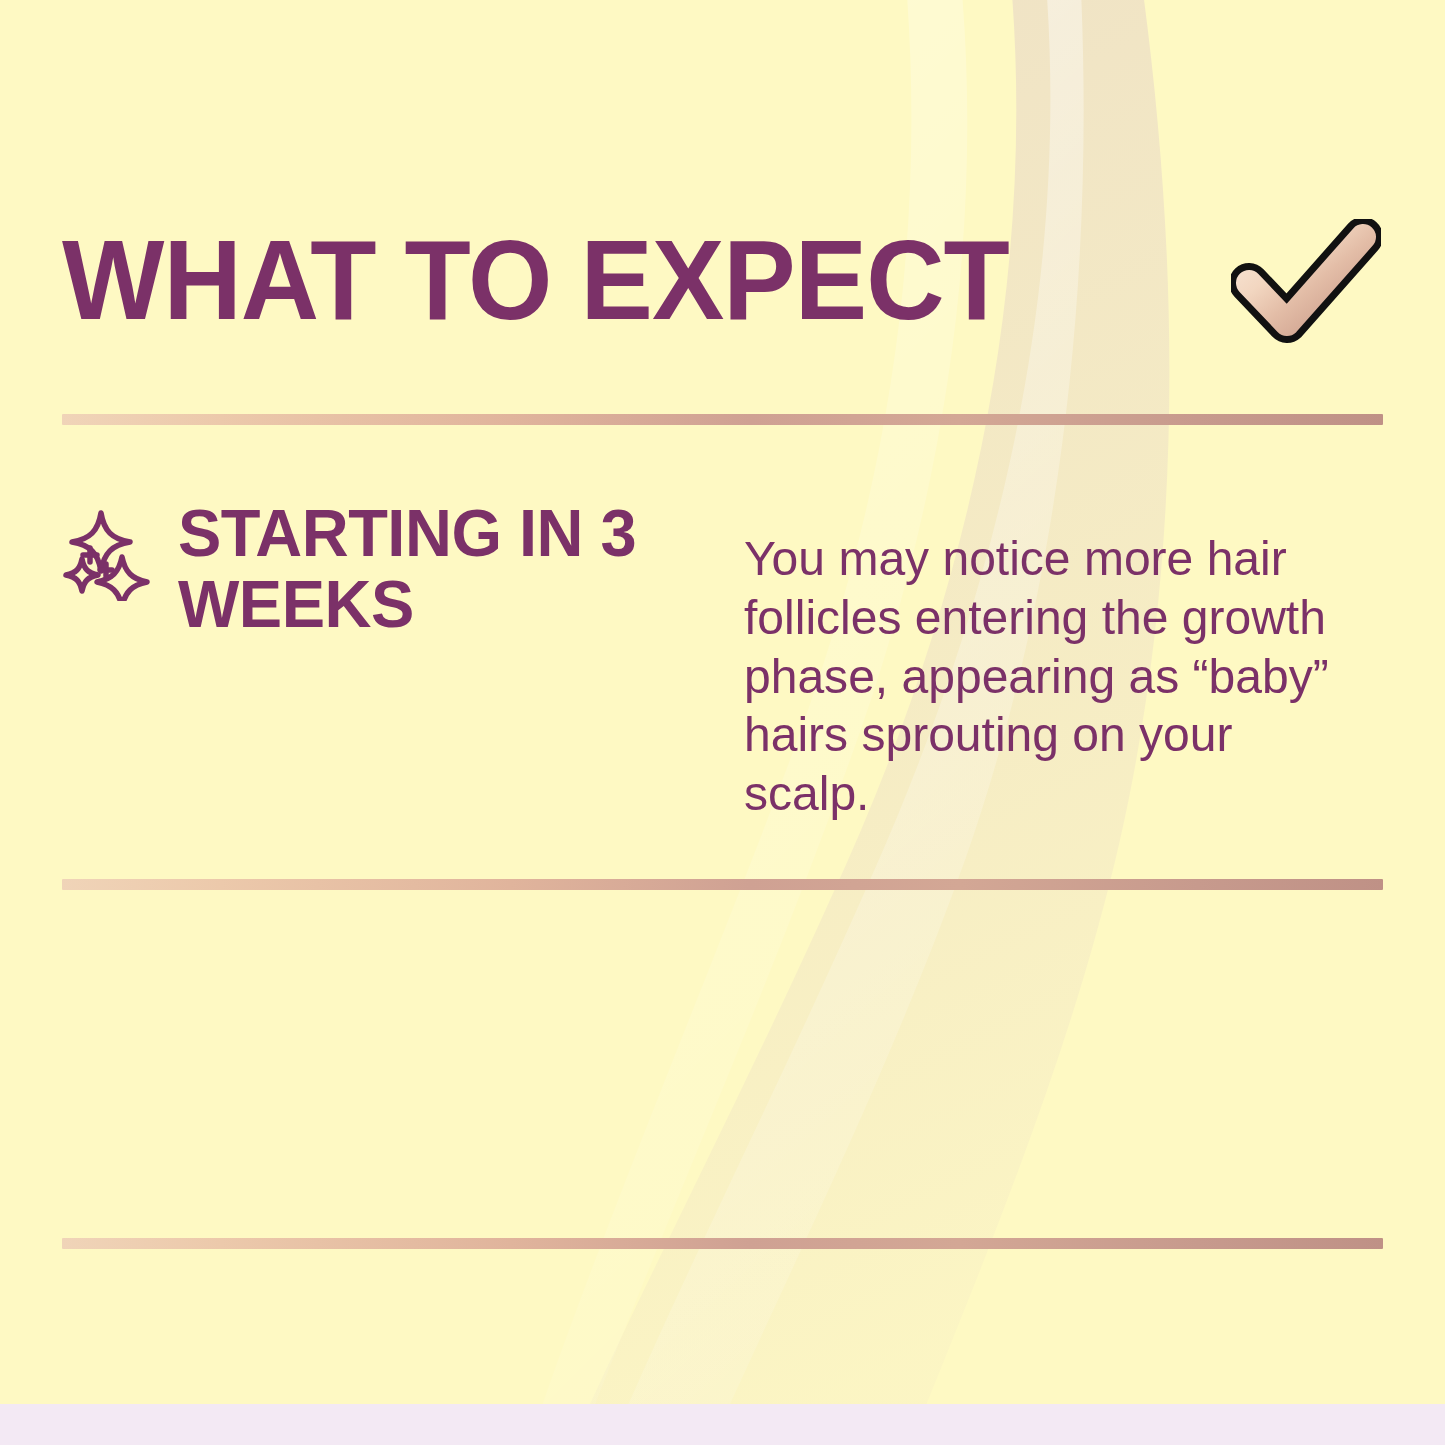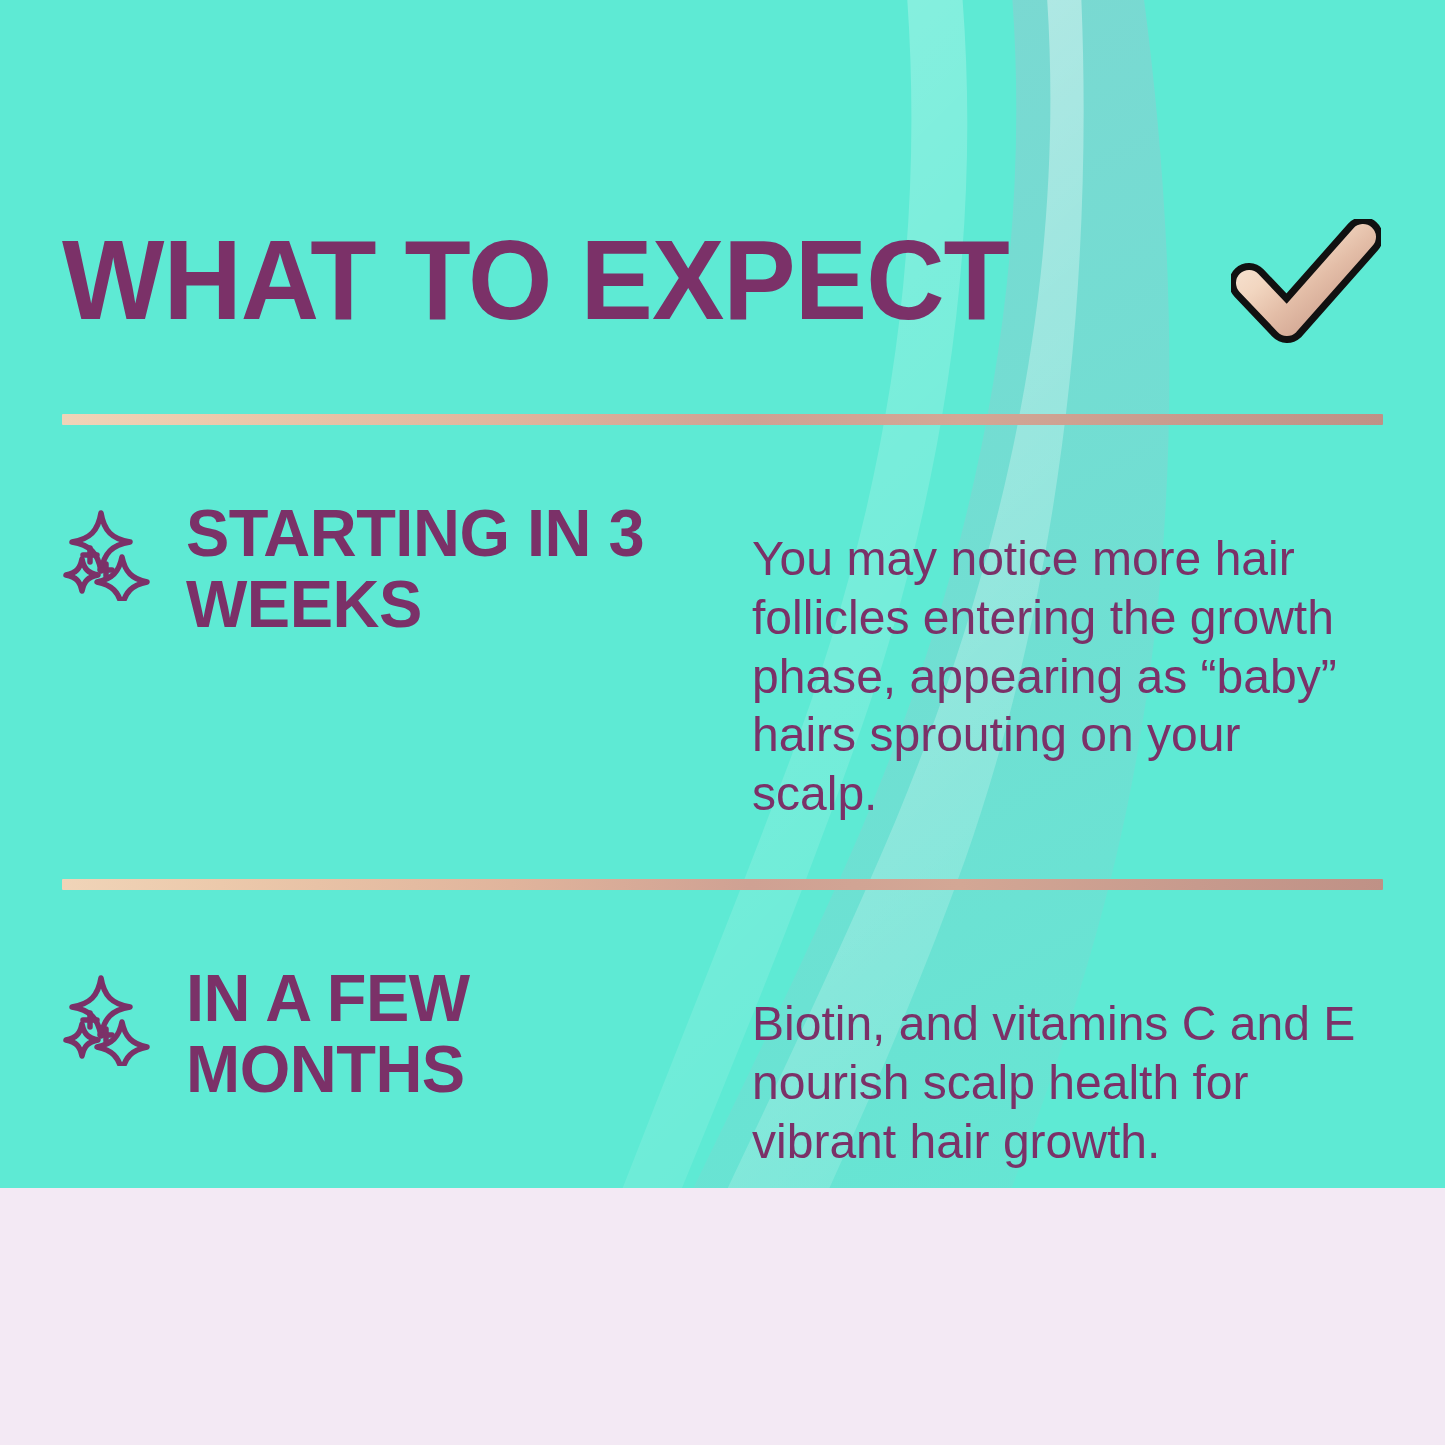--- a/index.html
+++ b/index.html
@@ -10,22 +10,22 @@
     width: 1445px;
     height: 1445px;
     background: #f3e9f4;
     font-family: "Liberation Sans", sans-serif;
     overflow: hidden;
   }
 
   #canvas {
     position: relative;
     width: 1445px;
-    height: 1188px;
-    background: #5eead4;
+    height: 1404px;
+    background: #fef9c3;
     overflow: hidden;
   }
 
   
   .bg-swoosh {
     position: absolute;
     inset: 0;
     width: 1445px;
     height: 1445px;
     pointer-events: none;
@@ -105,21 +105,21 @@
     flex: 0 0 auto;
     width: 96px;
     height: 96px;
     margin-right: 16px;
     margin-top: 8px;
   }
 
   .heading-col {
     flex: 0 0 auto;
     width: 560px;
-    margin-left: 12px;
+    margin-left: 4px;
   }
   .section-heading {
     font-family: "Liberation Sans", sans-serif;
     font-weight: 700;
     font-size: 67px;
     line-height: 1.06;
     letter-spacing: -0.5px;
     color: #7b3168;
     margin: 0;
     transform: scaleX(0.97);
@@ -206,38 +206,17 @@
         <h2 class="section-heading">STARTING IN 3 WEEKS</h2>
       </div>
 
       <div class="body-col">
         <p class="section-body">You may notice more hair follicles entering the growth phase, appearing as “baby” hairs sprouting on your scalp.</p>
       </div>
     </div>
 
     <div class="divider divider-2"></div>
 
-    <div class="row row-2">
-      <div class="sparkle-wrap">
-        <svg viewBox="0 0 96 96" width="96" height="96" aria-hidden="true">
-          <g fill="none" stroke="#7b3168" stroke-width="5.5" stroke-linejoin="round" stroke-linecap="round">
-            <path d="M39 8 C42 26 50 34 68 37 C50 40 42 48 39 66 C36 48 28 40 10 37 C28 34 36 26 39 8 Z"></path>
-            <path d="M20 54 C22 64 26 68 36 70 C26 72 22 76 20 86 C18 76 14 72 4 70 C14 68 18 64 20 54 Z"></path>
-            <path d="M60 52 C63 67 70 74 85 77 C70 80 63 87 60 102 C57 87 50 80 35 77 C50 74 57 67 60 52 Z"></path>
-            <path d="M28 43 L28 57 M21 50 L35 50"></path>
-            <path d="M44 59 L44 71 M38 65 L50 65"></path>
-          </g>
-        </svg>
-      </div>
-
-      <div class="heading-col">
-        <h2 class="section-heading">IN A FEW MONTHS</h2>
-      </div>
-
-      <div class="body-col">
-        <p class="section-body">Biotin, and vitamins C and E nourish scalp health for vibrant hair growth.</p>
-      </div>
-    </div>
 
     <div class="divider divider-3"></div>
 
   </div>
 </div>
 
 </body></html>

